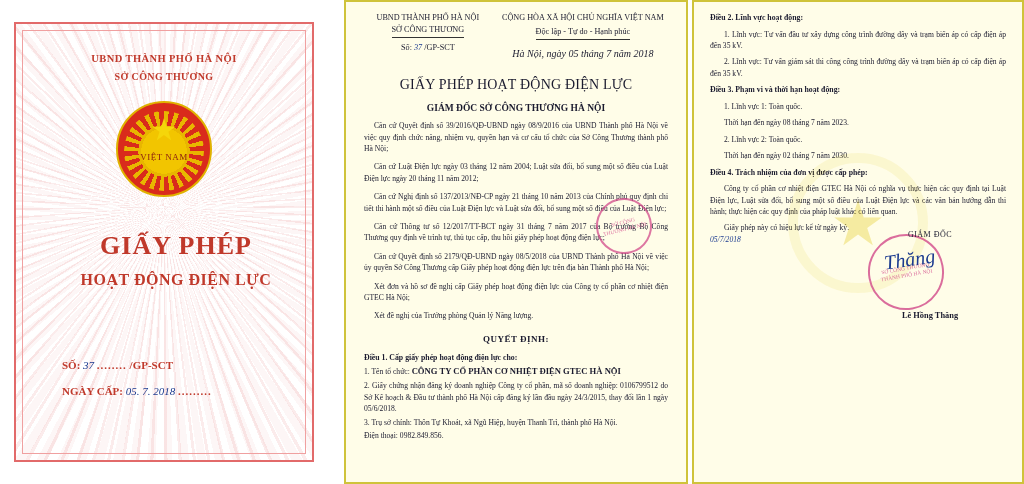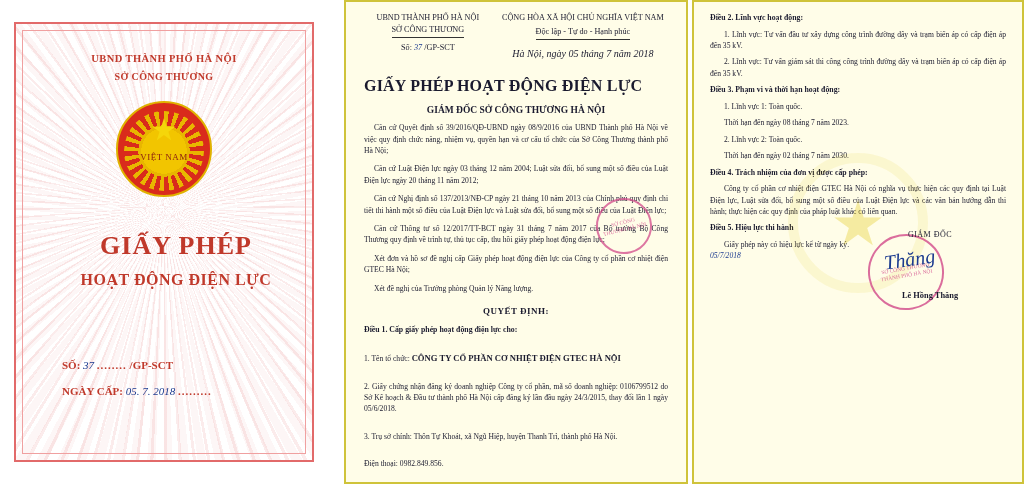--- a/index.html
+++ b/index.html
@@ -37,39 +37,39 @@
   .dot{letter-spacing:1px;}
 
   
   .p2{width:344px;height:484px;background:#fffde8;border:2px solid #cfc33a;margin-left:4px;box-sizing:border-box;padding:10px 18px;}
   .p2 .tophdr{display:flex;justify-content:space-between;font-size:8.2px;line-height:1.45;}
   .p2 .tophdr .left{width:42%;text-align:center;}
   .p2 .tophdr .right{width:56%;text-align:center;}
   .u{display:inline-block;border-bottom:1px solid #333;padding-bottom:1px;}
   .hw{color:#1b3a8f;font-style:italic;}
   .p2 .date{text-align:right;font-size:10px;font-style:italic;margin-top:6px;}
-  .p2 .maintitle{text-align:left;font-weight:bold;font-size:16px;margin-top:16px;letter-spacing:.2px;}
+  .p2 .maintitle{text-align:center;font-weight:normal;font-size:14px;margin-top:16px;letter-spacing:.2px;}
   .p2 .subtitle{text-align:center;font-weight:bold;font-size:9.5px;margin-top:10px;}
   .p2 p.body{font-size:7.6px;line-height:1.5;text-align:justify;margin:7px 0 0;text-indent:10px;}
   .p2 .decide{text-align:center;font-weight:bold;font-size:9px;margin-top:12px;letter-spacing:.5px;}
-  .p2 .art{font-size:7.6px;line-height:1.5;margin-top:16px;text-align:justify;}
+  .p2 .art{font-size:7.6px;line-height:1.5;margin-top:2px;text-align:justify;}
   .p2 .art b{font-size:7.8px;}
   .p2 .orgname{font-weight:bold;font-size:8.6px;}
   .stamp2{position:absolute;right:34px;top:196px;width:56px;height:56px;border:2px solid #d24a8a;border-radius:50%;
      color:#d24a8a;font-size:5.5px;display:flex;align-items:center;justify-content:center;text-align:center;
      transform:rotate(-14deg);opacity:.75;line-height:1.25;padding:3px;box-sizing:border-box;}
 
   
   .p3{width:332px;height:484px;background:#fffde8;border:2px solid #cfc33a;margin-left:4px;box-sizing:border-box;padding:10px 16px;position:relative;}
   .p3 .art{font-size:7.6px;line-height:1.5;text-align:justify;margin-bottom:5px;}
   .p3 .art b{font-size:7.8px;}
   .p3 .ind{text-indent:14px;display:block;}
   .sign{position:absolute;right:22px;top:228px;width:140px;text-align:center;font-size:8px;}
   .sign .role{font-weight:normal;letter-spacing:.5px;}
-  .sign .name{font-weight:bold;margin-top:52px;font-size:8.4px;}
+  .sign .name{font-weight:bold;margin-top:72px;font-size:8.4px;}
   .sign .scribble{position:absolute;left:24px;top:18px;font-family:"Liberation Serif",serif;font-style:italic;color:#1b3a8f;font-size:20px;transform:rotate(-8deg);}
   .stamp3{position:absolute;right:78px;top:232px;width:76px;height:76px;border:2.5px solid #d24a8a;border-radius:50%;
      color:#d24a8a;display:flex;align-items:center;justify-content:center;text-align:center;font-size:5.5px;
      transform:rotate(-10deg);opacity:.8;line-height:1.3;padding:4px;box-sizing:border-box;}
   .watermark{position:absolute;left:50%;top:46%;transform:translate(-50%,-50%);width:140px;height:140px;opacity:.30;pointer-events:none;}
   .wm-star{position:absolute;left:50%;top:50%;transform:translate(-50%,-50%);font-size:62px;color:#e0c200;}
   .wm-ring{position:absolute;inset:0;border-radius:50%;border:10px solid rgba(224,194,0,.35);}
   .hand-blue{color:#1b3a8f;font-style:italic;}
 </style>
 </head>
@@ -134,20 +134,21 @@
       </div>
     </div>
 
     <div class="maintitle">GIẤY PHÉP HOẠT ĐỘNG ĐIỆN LỰC</div>
     <div class="subtitle">GIÁM ĐỐC SỞ CÔNG THƯƠNG HÀ NỘI</div>
 
     <p class="body">Căn cứ Quyết định số 39/2016/QĐ-UBND ngày 08/9/2016 của UBND Thành phố Hà Nội về việc quy định chức năng, nhiệm vụ, quyền hạn và cơ cấu tổ chức của Sở Công Thương thành phố Hà Nội;</p>
     <p class="body">Căn cứ Luật Điện lực ngày 03 tháng 12 năm 2004; Luật sửa đổi, bổ sung một số điều của Luật Điện lực ngày 20 tháng 11 năm 2012;</p>
     <p class="body">Căn cứ Nghị định số 137/2013/NĐ-CP ngày 21 tháng 10 năm 2013 của Chính phủ quy định chi tiết thi hành một số điều của Luật Điện lực và Luật sửa đổi, bổ sung một số điều của Luật Điện lực;</p>
     <p class="body">Căn cứ Thông tư số 12/2017/TT-BCT ngày 31 tháng 7 năm 2017 của Bộ trưởng Bộ Công Thương quy định về trình tự, thủ tục cấp, thu hồi giấy phép hoạt động điện lực;</p>
+    <p class="body">Căn cứ Quyết định số 2179/QĐ-UBND ngày 08/5/2018 của UBND Thành phố Hà Nội về việc ủy quyền Sở Công Thương cấp Giấy phép hoạt động điện lực trên địa bàn Thành phố Hà Nội;</p>
     <p class="body">Xét đơn và hồ sơ đề nghị cấp Giấy phép hoạt động điện lực của Công ty cổ phần cơ nhiệt điện GTEC Hà Nội;</p>
     <p class="body">Xét đề nghị của Trưởng phòng Quản lý Năng lượng.</p>
 
     <div class="decide">QUYẾT ĐỊNH:</div>
 
     <div class="art" style="margin-top:8px;">
       <b>Điều 1. Cấp giấy phép hoạt động điện lực cho:</b>
     </div>
     <div class="art">
       <span>1.</span>
@@ -206,23 +207,20 @@
     </div>
 
     <div class="art">
       <b>Điều 4. Trách nhiệm của đơn vị được cấp phép:</b>
     </div>
     <div class="art">
       <span class="ind">Công ty cổ phần cơ nhiệt điện GTEC Hà Nội có nghĩa vụ thực hiện các quy định tại Luật Điện lực, Luật sửa đổi, bổ sung một số điều của Luật Điện lực và các văn bản hướng dẫn thi hành; thực hiện các quy định của pháp luật khác có liên quan.</span>
     </div>
 
     <div class="art">
-      <b>Điều 5. Hiệu lực thi hành</b>
-    </div>
-    <div class="art">
       <span class="ind">Giấy phép này có hiệu lực kể từ ngày ký.</span>
       <span class="hand-blue">05/7/2018</span>
     </div>
 
     <div class="stamp3">
       <span>SỞ CÔNG THƯƠNG THÀNH PHỐ HÀ NỘI</span>
     </div>
 
     <div class="sign">
       <div class="role">GIÁM ĐỐC</div>

